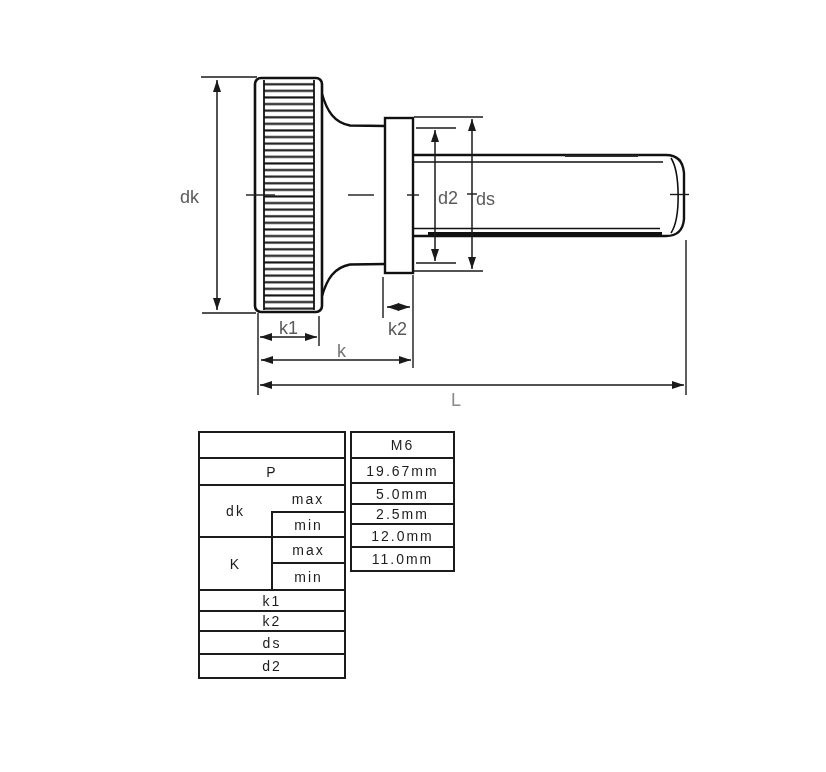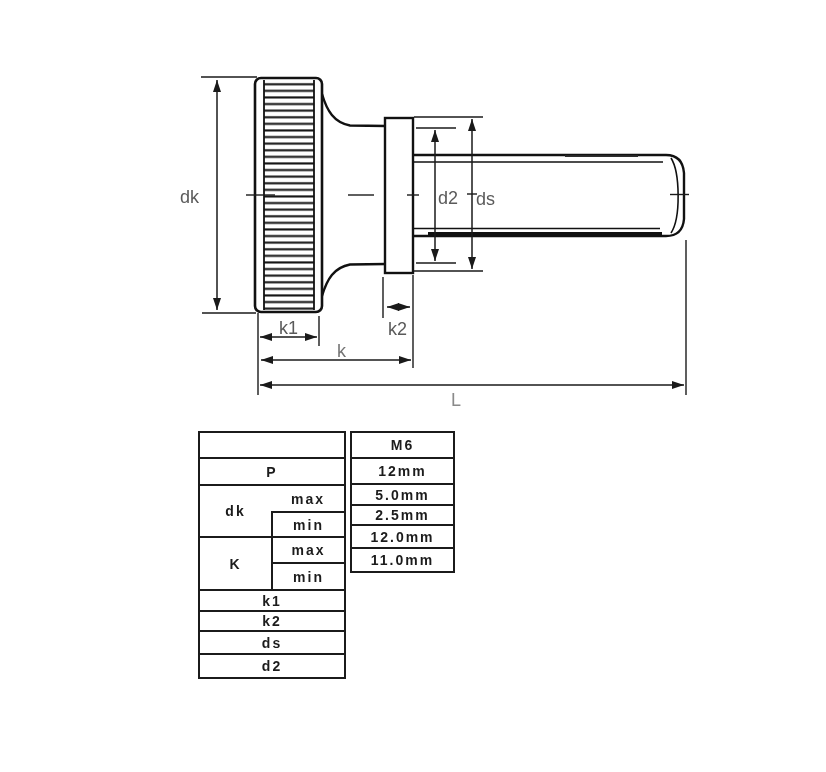--- a/index.html
+++ b/index.html
@@ -16,21 +16,21 @@
   svg text.lighter{fill:#8a8a8a;}
   svg text.mid{fill:#747474;}
 
   .tables{position:absolute;left:198px;top:431px;}
   table{border-collapse:collapse;table-layout:fixed;}
   .t-left{position:absolute;left:0;top:0;width:148px;}
   .t-right{position:absolute;left:152px;top:0;width:105px;}
   td{
     border:2px solid #1b1b1b;
     text-align:center;vertical-align:middle;
-    font-size:14px;font-weight:700;letter-spacing:2px;color:#1c1c1c;
+    font-size:14px;font-weight:400;letter-spacing:2px;color:#1c1c1c;
     padding:0;overflow:hidden;white-space:nowrap;
   }
   .t-right td{font-size:14px;}
   .r1{height:26px}.r2{height:27px}.r3{height:27px}.r4{height:25px}.r5{height:26px}
   .r6{height:27px}.r7{height:21px}.r8{height:20px}.r9{height:23px}.r10{height:24px}
   td.label-main{width:84px;}
   td.sub{width:60px;}
   td.no-right{border-right:none;}
   td.no-left{border-left:none;}
 </style>
@@ -151,22 +151,22 @@
       <td colspan="2">d2</td>
     </tr>
   </tbody>
     </table>
 
   <table class="t-right">
     <tbody>
         <tr class="r1">
           <td>M6</td>
         </tr>
-    <tr class="r5">
-          <td>12mm</td>
+    <tr class="r4">
+          <td>19.67mm</td>
         </tr>
     <tr class="r7">
           <td>5.0mm</td>
         </tr>
     <tr class="r8">
           <td>2.5mm</td>
         </tr>
     <tr class="r9">
           <td>12.0mm</td>
         </tr>

